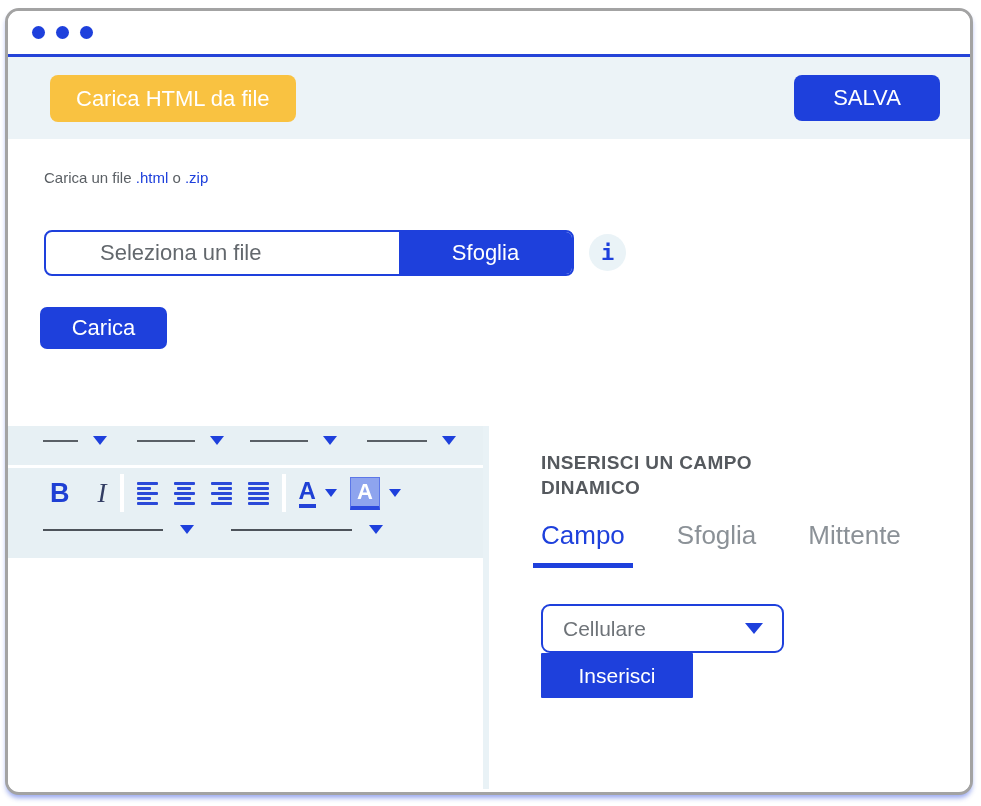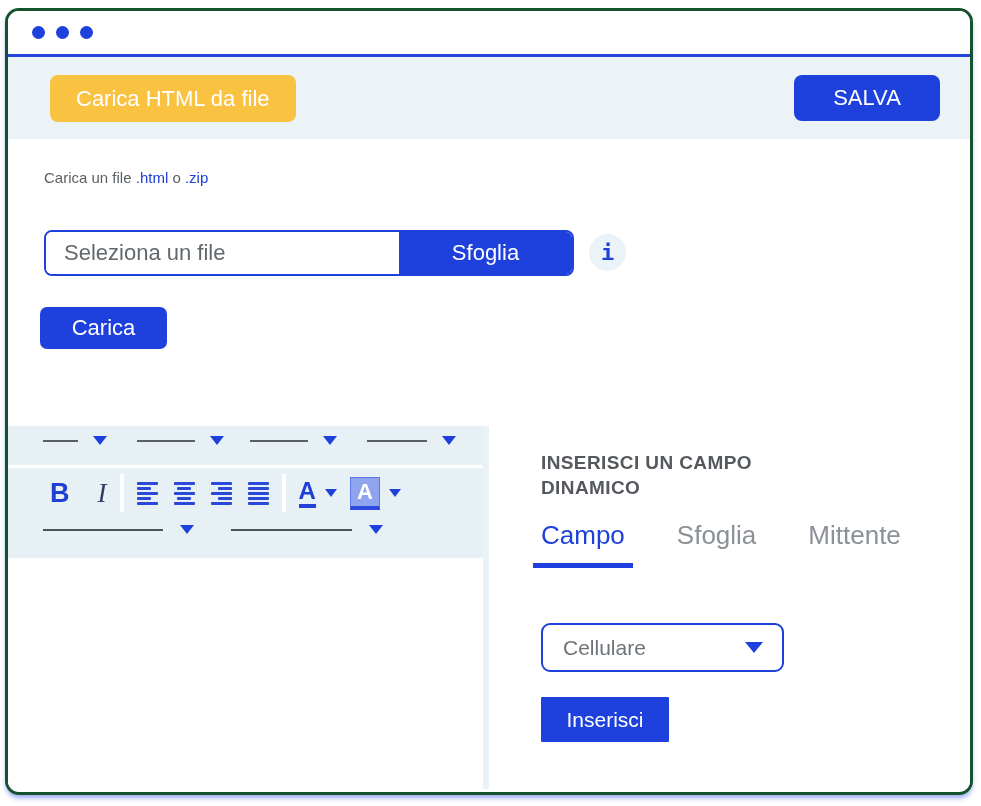--- a/index.html
+++ b/index.html
@@ -1,21 +1,21 @@
 <!DOCTYPE html>
 <html><head>
 <meta charset="utf-8">
 <style>
   * { margin:0; padding:0; box-sizing:border-box; }
   html,body { background:#ffffff; font-family:"Liberation Sans","DejaVu Sans",sans-serif; }
   .stage { position:relative; width:981px; height:806px; background:#fff; overflow:hidden; }
 
   .window {
     position:absolute; left:5px; top:8px; width:968px; height:787px;
-    border:3px solid #14532d; border-radius:14px; background:#fff; overflow:hidden;
+    border:3px solid #a3a3a3; border-radius:14px; background:#fff; overflow:hidden;
     box-shadow:0 4px 5px -1px rgba(30,64,220,.45);
   }
 
   
   .titlebar { height:46px; background:#fff; display:flex; align-items:center; padding-left:24px; gap:11px;
               border-bottom:3px solid #2443d8; }
   .dot { width:13px; height:13px; border-radius:50%; background:#1e40dc; }
 
   
   .header { position:relative; height:82px; background:#ecf3f7; }
@@ -27,21 +27,21 @@
                background:#1e40dc; border-radius:8px; }
 
   
   .upload-section { position:relative; height:287px; background:#fff; }
   .upload-title { position:absolute; left:36px; top:30px; font-size:15px; color:#5a5f64; }
   .upload-title .ext { color:#1e40dc; }
   .file-row { position:absolute; left:36px; top:91px; width:530px; height:46px;
               border:2px solid #1e40dc; border-radius:8px; background:#fff;
               display:flex; overflow:hidden; }
   .file-input { flex:1; border:none; outline:none; font-size:22px; color:#63686d;
-                padding-left:18px; font-family:inherit; background:#fff; min-width:0; }
+                padding-left:18px; font-family:inherit; background:#fff; min-width:0;margin-left:36px; }
   .file-input::placeholder { color:#63686d; opacity:1; }
   .btn-sfoglia { width:173px; background:#1e40dc; flex:none; }
   .info-badge { position:absolute; left:581px; top:95px; width:37px; height:37px; border-radius:50%;
                 background:#eaf3f7; display:flex; align-items:center; justify-content:center;
                 font-family:"DejaVu Sans Mono",monospace; font-weight:bold; font-size:22px; color:#1e40dc;
                 cursor:pointer; }
   .btn-carica { position:absolute; left:32px; top:168px; width:127px; height:42px;
                 background:#1e40dc; border-radius:7px; }
 
   
@@ -85,27 +85,27 @@
   .r3-g { display:flex; align-items:center; gap:17px; cursor:pointer; }
   .r3-gap { width:37px; }
 
   
   .panel-title { width:275px; font-size:19px; font-weight:bold; color:#55595e;
                  letter-spacing:.4px; line-height:1.32; }
   .tabs { display:flex; margin-left:-8px; margin-top:20px; }
   .tab { font-size:26px; color:#8b9197; padding:0 8px 12px 8px; margin-right:36px; cursor:pointer;
          border-bottom:5px solid transparent; }
   .tab.active { color:#1e40dc; border-bottom-color:#1e40dc; }
-  .field-select { margin-top:55px; width:243px; height:49px; border:2px solid #1e40dc; border-radius:9px;
+  .field-select { margin-top:36px; width:243px; height:49px; border:2px solid #1e40dc; border-radius:9px;
                   background:#fff; display:flex; align-items:center; justify-content:space-between;
                   padding:0 19px 0 20px; cursor:pointer; }
   .field-select .val { font-size:21px; color:#6e7378; }
   .tri-md { width:0; height:0; border-left:9px solid transparent; border-right:9px solid transparent;
             border-top:11px solid #1e40dc; }
-  .btn-inserisci { margin-top:25px; width:128px; height:45px; background:#1e40dc; border-radius:1px;
+  .btn-inserisci { margin-top:0; width:152px; height:45px; background:#1e40dc; border-radius:1px;
                    font-size:21px; }
 </style>
 </head>
 <body>
 
 <div class="stage">
   <div class="window">
 
     <div class="titlebar">
       <span class="dot"></span>

